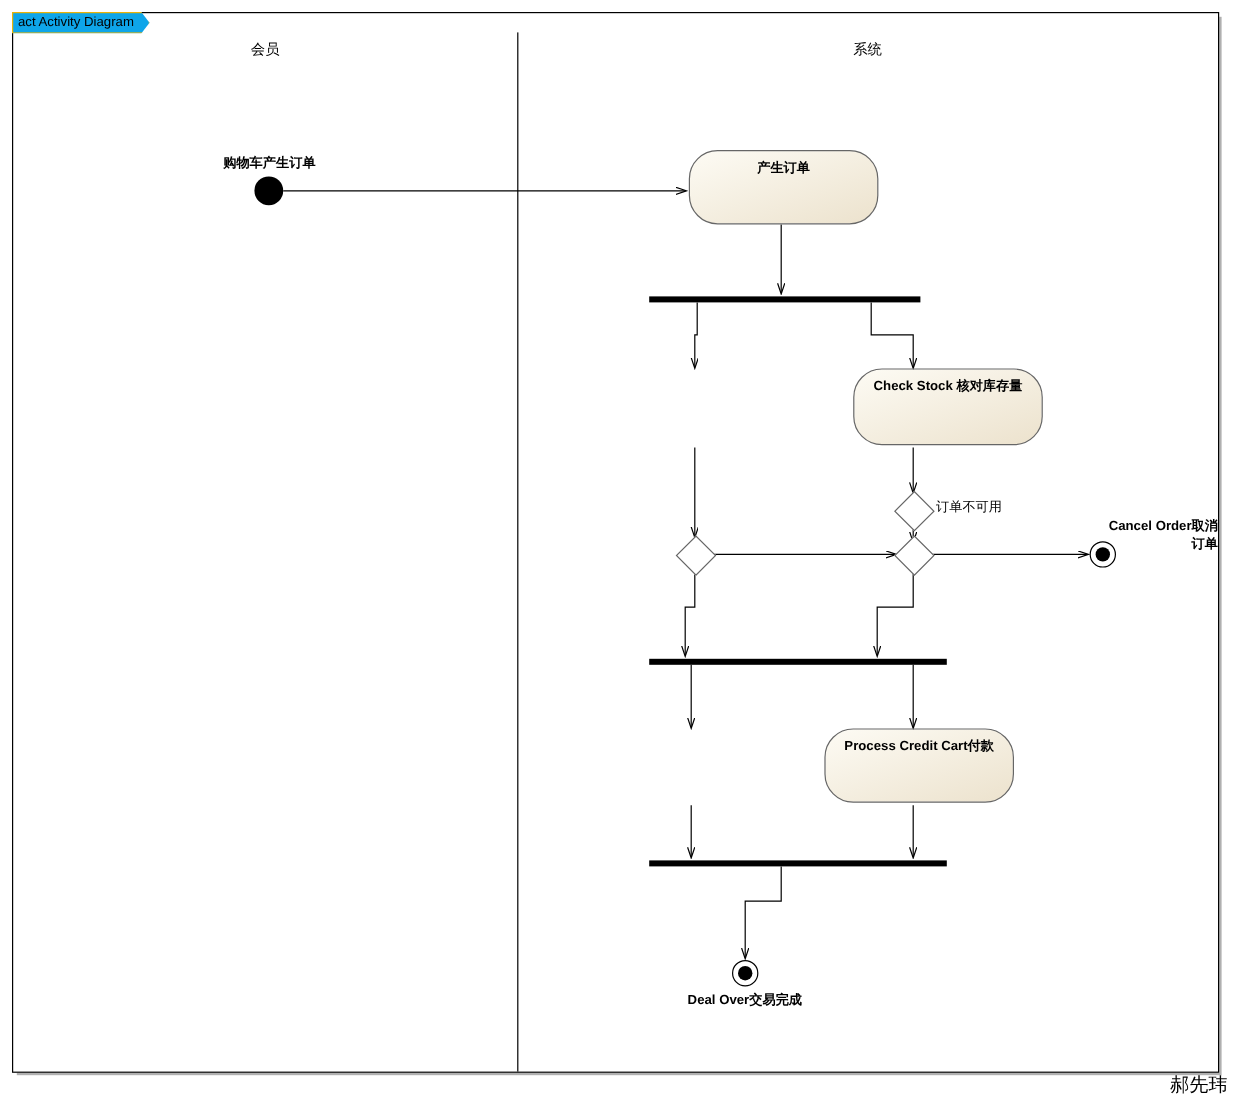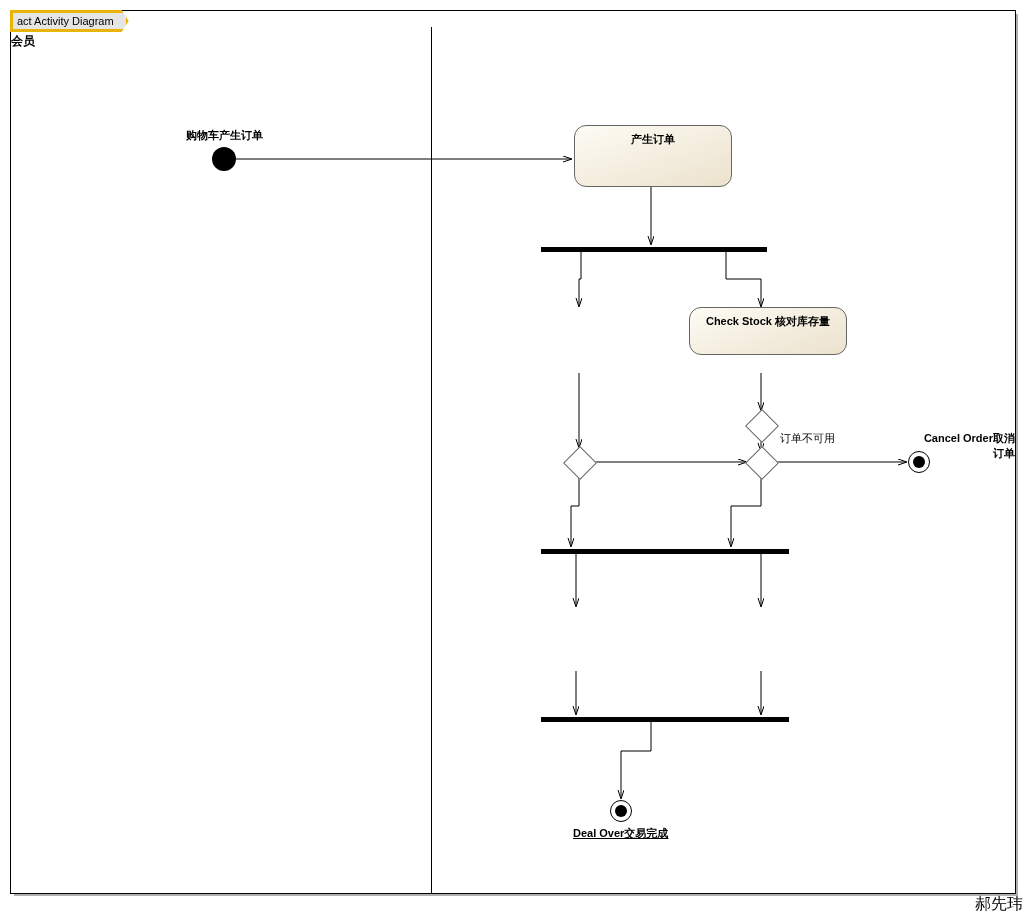--- a/index.html
+++ b/index.html
@@ -1,41 +1,42 @@
 <!DOCTYPE html>
 <html><head>
 <meta charset="utf-8">
 <style>
   body { margin:0; font-family: "SimSun", Arial, sans-serif; background:#fff; }
   .canvas { position:relative; width:1031px; height:913px; }
   .shadow { position:absolute; left:14px; top:14px; width:1004px; height:882px; background:#b0b0b0; }
   .sheet  { position:absolute; left:10px; top:10px; width:1004px; height:882px; background:#fff; border:1px solid #000; }
-  .diagram-tab { position:absolute; left:-1px; top:-1px; background:#e5e5e5; border:3px solid #eab308; font-size:11px; padding:1px 12px 1px 4px; height:14px; line-height:14px;
+  .diagram-tab { position:absolute; left:-1px; top:-1px; background:#0ea5e9; border:1px solid #eab308; font-size:11px; padding:1px 12px 1px 4px; height:14px; line-height:14px;
                  clip-path: polygon(0 0, 94% 0, 100% 50%, 94% 100%, 0 100%); }
-  .swimlane-header { position:absolute; font-size:12px; font-weight:bold; }
+  .swimlane-header { position:absolute; text-align:center; font-size:12px; font-weight:normal; }
   .swimlane-divider { position:absolute; background:#000; width:1px; }
-  .activity { position:absolute; border:1px solid #666; border-radius:12px; background:linear-gradient(160deg,#fdfbf4,#ece2cd); font-size:11px; font-weight:bold; text-align:center; display:flex; align-items:flex-start; justify-content:center; padding-top:6px; box-sizing:border-box; }
+  .activity { position:absolute; border:1px solid #666; border-radius:24px; background:linear-gradient(160deg,#fdfbf4,#ece2cd); font-size:11px; font-weight:bold; text-align:center; display:flex; align-items:flex-start; justify-content:center; padding-top:6px; box-sizing:border-box; }
   .start-node { position:absolute; width:24px; height:24px; border-radius:50%; background:#000; }
   .end-node { position:absolute; width:20px; height:20px; border-radius:50%; border:1.5px solid #000; display:flex; align-items:center; justify-content:center; }
   .end-node:after { content:""; width:12px; height:12px; border-radius:50%; background:#000; }
   .bar { position:absolute; background:#000; height:5px; }
   .decision { position:absolute; width:22px; height:22px; background:#fff; border:1px solid #666; transform:rotate(45deg); }
   .label { position:absolute; font-size:11px; font-weight:bold;text-align:right; }
   .signature { position:absolute; font-size:16px; }
   svg.edges { position:absolute; left:0; top:0; width:1004px; height:882px; pointer-events:none; }
 </style>
 </head>
 <body>
 
 <div class="canvas">
   <div class="shadow"></div>
   <div class="sheet">
     <div class="diagram-tab">act Activity Diagram</div>
 
     <div class="swimlane-header" style="left:0; top:22px; width:420px;">会员</div>
+    <div class="swimlane-header" style="left:420px; top:22px; width:584px;">系统</div>
     <div class="swimlane-divider" style="left:420px; top:16px; height:866px;"></div>
 
     <svg class="edges">
       <defs>
         <marker id="arr" markerWidth="10" markerHeight="10" refX="8" refY="3" orient="auto">
           <path d="M0,0 L9,3 L0,6" fill="none" stroke="#000" stroke-width="1"></path>
         </marker>
       </defs>
 
       <line x1="225" y1="148" x2="560" y2="148" stroke="#000" marker-end="url(#arr)"></line>
@@ -68,33 +69,34 @@
 
       <line x1="750" y1="660" x2="750" y2="703" stroke="#000" marker-end="url(#arr)"></line>
 
       <polyline points="640,711 640,740 610,740 610,787" fill="none" stroke="#000" marker-end="url(#arr)"></polyline>
     </svg>
 
     <div class="label" style="left:175px; top:117px;">购物车产生订单</div>
     <div class="start-node" style="left:201px; top:136px;"></div>
 
     <div class="activity" style="left:563px; top:114px; width:158px; height:62px;">产生订单</div>
-    <div class="activity" style="left:678px; top:296px; width:158px; height:48px;">Check Stock 核对库存量</div>
+    <div class="activity" style="left:700px; top:296px; width:158px; height:64px;">Check Stock 核对库存量</div>
+    <div class="activity" style="left:676px; top:596px; width:158px; height:62px;">Process Credit Cart付款</div>
 
     <div class="bar" style="left:530px; top:236px; width:226px;"></div>
     <div class="bar" style="left:530px; top:538px; width:248px;"></div>
     <div class="bar" style="left:530px; top:706px; width:248px;"></div>
 
     <div class="decision" style="left:557px; top:440px;"></div>
     <div class="decision" style="left:739px; top:403px;"></div>
     <div class="decision" style="left:739px; top:440px;"></div>
 
-    <div class="label" style="left:769px; top:420px; font-weight:normal;">订单不可用</div>
+    <div class="label" style="left:769px; top:404px; font-weight:normal;">订单不可用</div>
 
     <div class="label" style="left:868px; top:420px;margin-left:35px;">Cancel Order取消订单</div>
     <div class="end-node" style="left:897px; top:440px;"></div>
 
     <div class="end-node" style="left:599px; top:789px;"></div>
-    <div class="label" style="left:562px; top:815px;text-decoration:underline;">Deal Over交易完成</div>
+    <div class="label" style="left:562px; top:815px;">Deal Over交易完成</div>
   </div>
 
   <div class="signature" style="left:975px; top:894px;">郝先玮</div>
 </div>
 
 </body></html>

